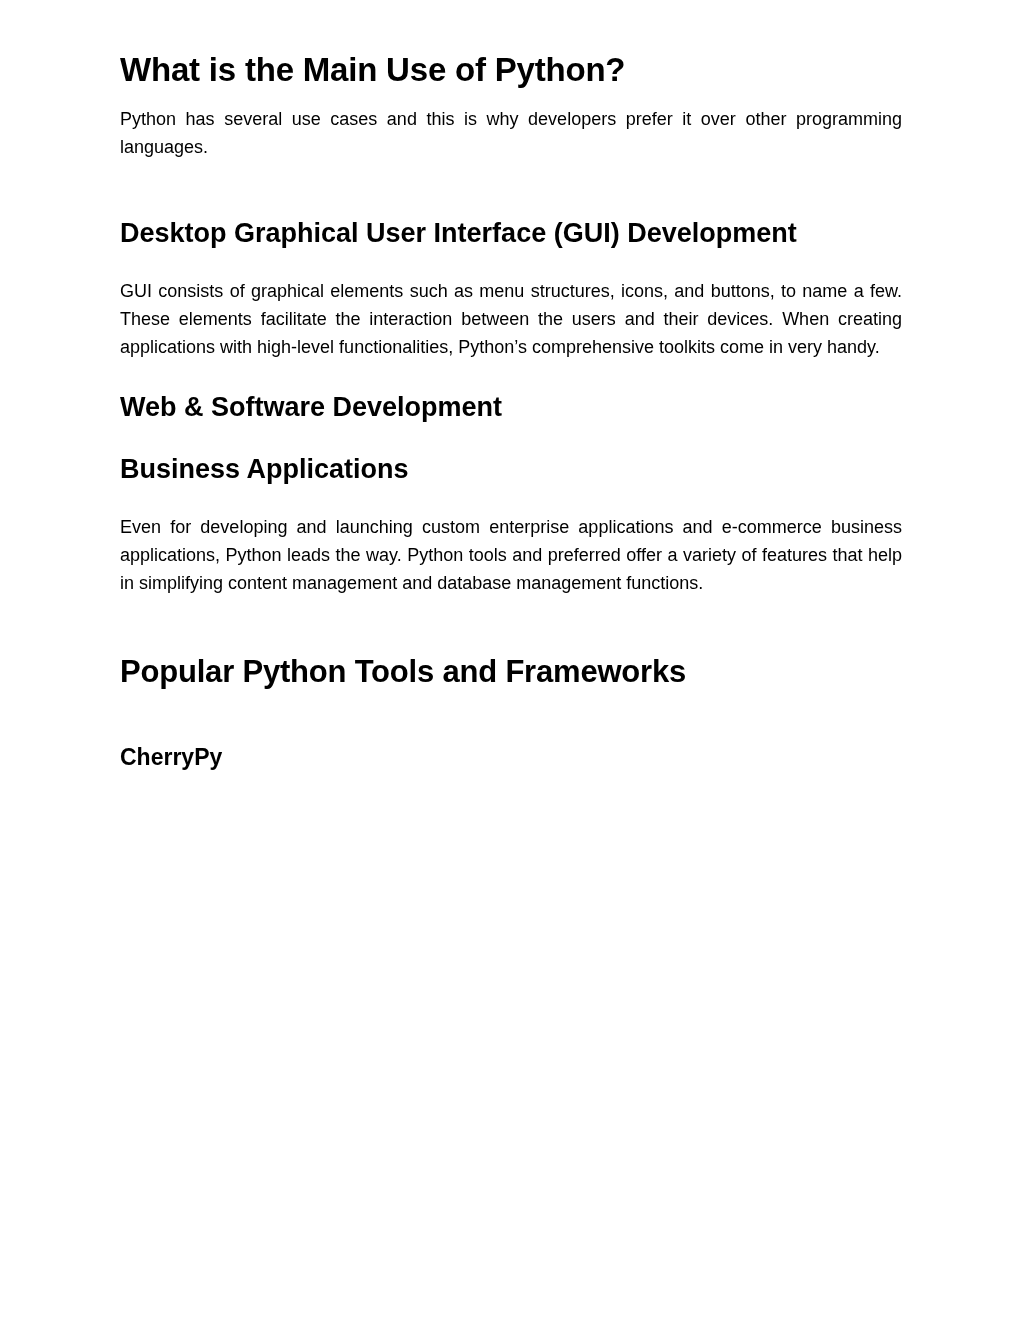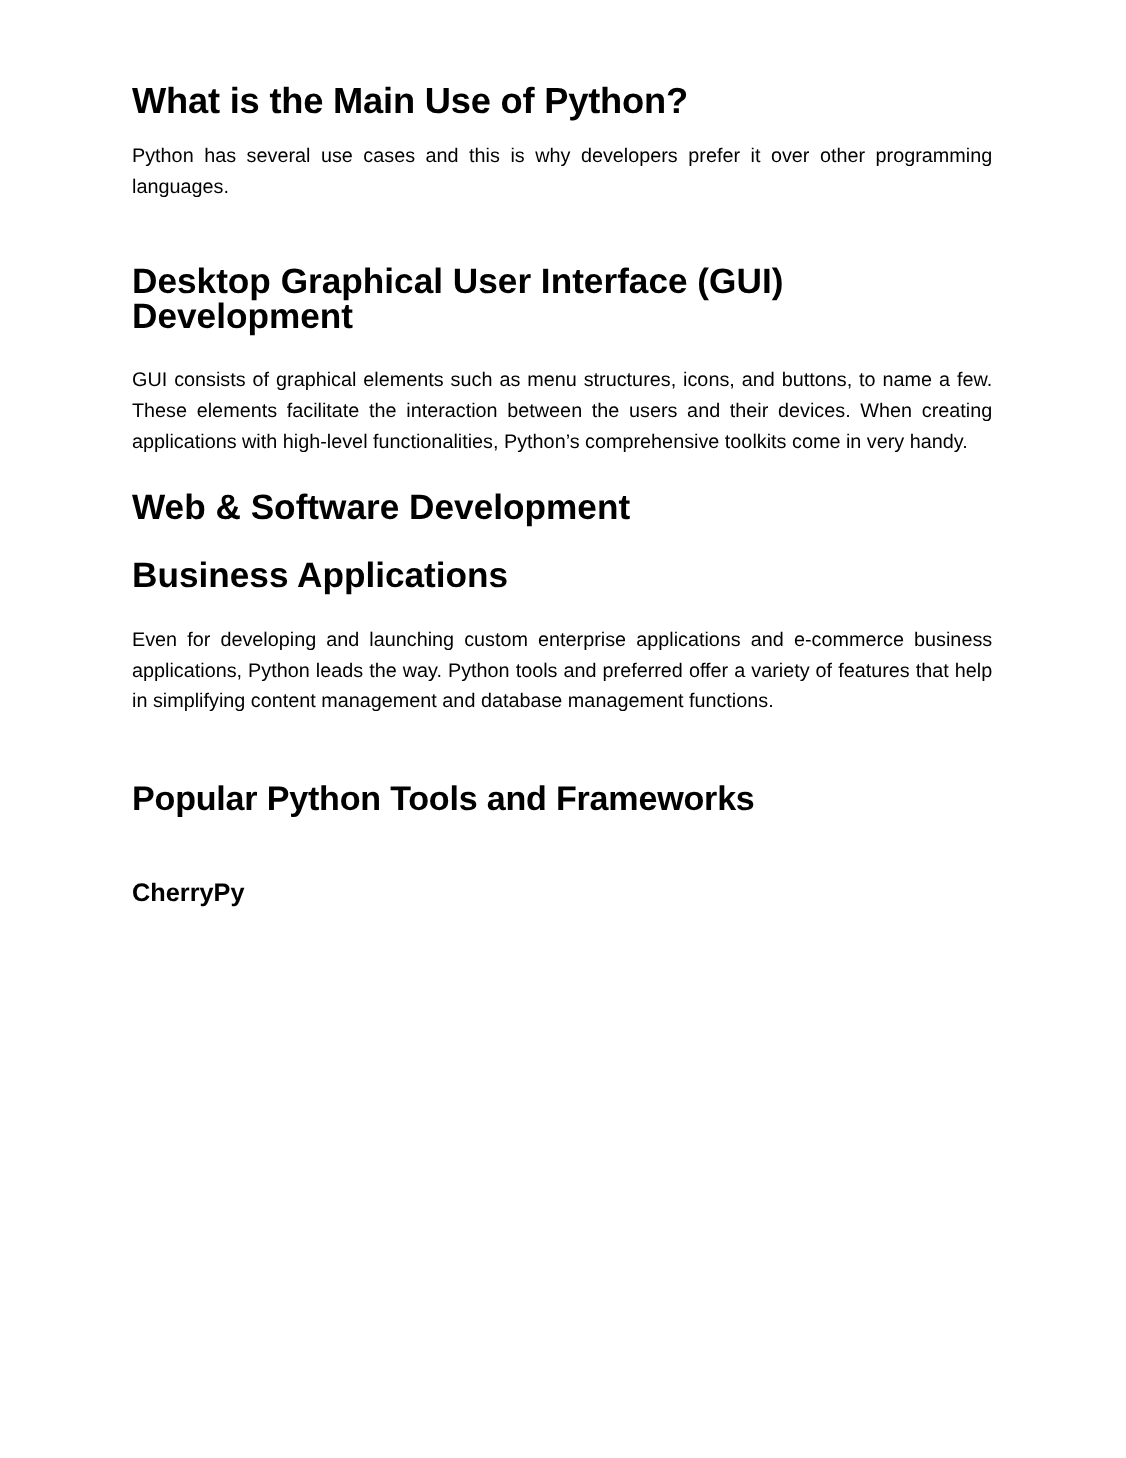--- a/index.html
+++ b/index.html
@@ -11,40 +11,40 @@
     width: 1024px;
     height: 1325px;
     font-family: "Liberation Sans", "DejaVu Sans", sans-serif;
     color: #000000;
     overflow: hidden;
   }
   .page {
     box-sizing: border-box;
     width: 1024px;
     height: 1192px;
-    padding: 73px 122px 0 120px;
+    padding: 51px 122px 0 120px;
     background: #ffffff;
   }
   h1, h2, h3, p {
     margin: 0;
     font-weight: 700;
   }
   h1.doc-title {
     font-size: 33px;
     line-height: 38px;
     letter-spacing: -0.2px;
   }
   h1.doc-subtitle {
     font-size: 31px;
     line-height: 38px;
     letter-spacing: -0.2px;
     margin-top: 56px;
   }
   h2.section-heading {
-    font-size: 32px;
+    font-size: 27px;
     line-height: 32px;
     margin-top: 30px;
     margin-bottom: 8px;
   }
   h2.after-intro {
     margin-top: 56px;
   }
   h3.tool-heading {
     font-size: 23px;
     line-height: 28px;

